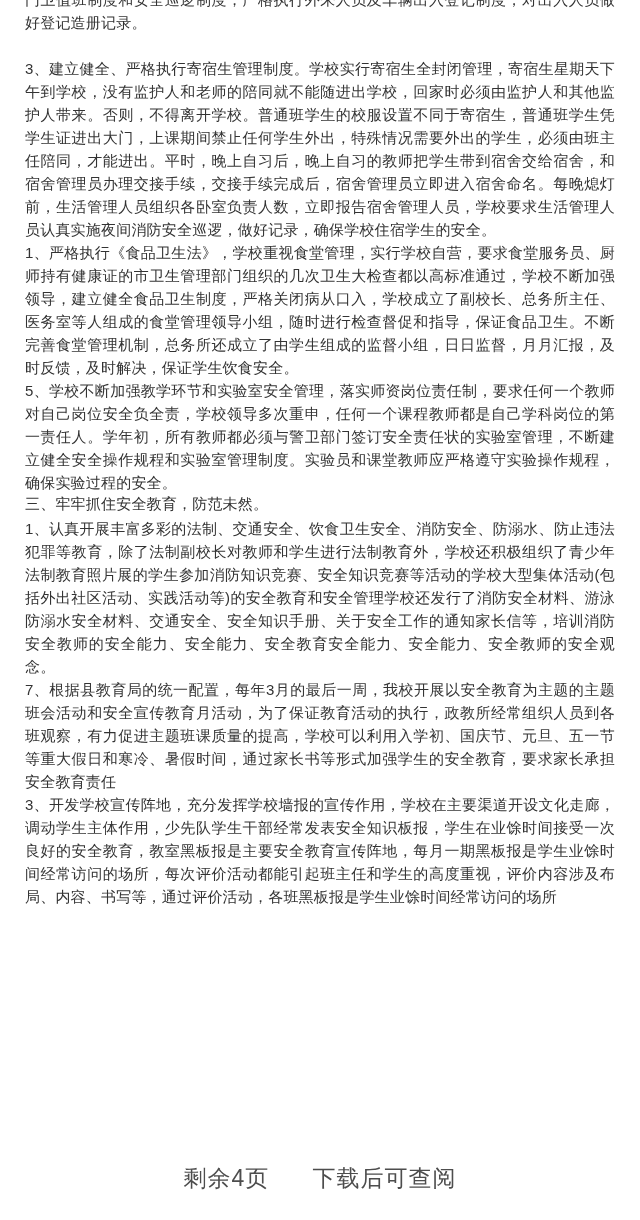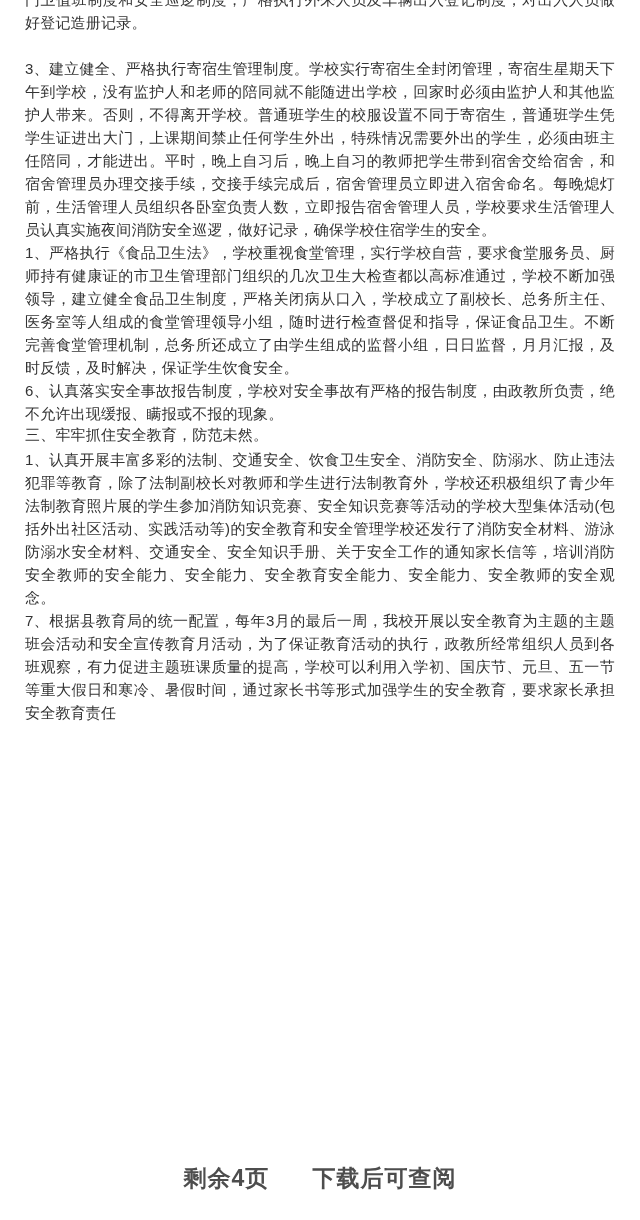--- a/index.html
+++ b/index.html
@@ -41,41 +41,42 @@
     margin: 0;
     font-family: Liberation Mono, monospace;
   }
   .footer {
     position: absolute;
     left: 0;
     right: 0;
     bottom: 26px;
     text-align: center;
     color: #4d4d4d;
-    font-weight: bold;
+    font-weight: normal;
     font-size: 23px;
     letter-spacing: 1px;
     cursor: pointer;
   }
   .footer .footer-part {
     display: inline-block;
     margin: 0 18px;
   }
 </style>
 </head>
 <body>
 
 <div class="page">
   <div class="doc">
     <p class="para">门卫值班制度和安全巡逻制度，严格执行外来人员及车辆出入登记制度，对出入人员做好登记造册记录。</p>
     <p class="para gap-before">3、建立健全、严格执行寄宿生管理制度。学校实行寄宿生全封闭管理，寄宿生星期天下午到学校，没有监护人和老师的陪同就不能随进出学校，回家时必须由监护人和其他监护人带来。否则，不得离开学校。普通班学生的校服设置不同于寄宿生，普通班学生凭学生证进出大门，上课期间禁止任何学生外出，特殊情况需要外出的学生，必须由班主任陪同，才能进出。平时，晚上自习后，晚上自习的教师把学生带到宿舍交给宿舍，和宿舍管理员办理交接手续，交接手续完成后，宿舍管理员立即进入宿舍命名。每晚熄灯前，生活管理人员组织各卧室负责人数，立即报告宿舍管理人员，学校要求生活管理人员认真实施夜间消防安全巡逻，做好记录，确保学校住宿学生的安全。</p>
     <p class="para">1、严格执行《食品卫生法》，学校重视食堂管理，实行学校自营，要求食堂服务员、厨师持有健康证的市卫生管理部门组织的几次卫生大检查都以高标准通过，学校不断加强领导，建立健全食品卫生制度，严格关闭病从口入，学校成立了副校长、总务所主任、医务室等人组成的食堂管理领导小组，随时进行检查督促和指导，保证食品卫生。不断完善食堂管理机制，总务所还成立了由学生组成的监督小组，日日监督，月月汇报，及时反馈，及时解决，保证学生饮食安全。</p>
-    <p class="para">6、认真落实安全事故报告制度，学校对安全事故有严格的报告制度，由政教所负责，绝不允许出现缓报、瞒报或不报的现象。</p>
+    <p class="para">5、学校不断加强教学环节和实验室安全管理，落实师资岗位责任制，要求任何一个教师对自己岗位安全负全责，学校领导多次重申，任何一个课程教师都是自己学科岗位的第一责任人。学年初，所有教师都必须与警卫部门签订安全责任状的实验室管理，不断建立健全安全操作规程和实验室管理制度。实验员和课堂教师应严格遵守实验操作规程，确保实验过程的安全。</p>
     <p class="para section-heading gap-before">三、牢牢抓住安全教育，防范未然。</p>
     <p class="para">1、认真开展丰富多彩的法制、交通安全、饮食卫生安全、消防安全、防溺水、防止违法犯罪等教育，除了法制副校长对教师和学生进行法制教育外，学校还积极组织了青少年法制教育照片展的学生参加消防知识竞赛、安全知识竞赛等活动的学校大型集体活动(包括外出社区活动、实践活动等)的安全教育和安全管理学校还发行了消防安全材料、游泳防溺水安全材料、交通安全、安全知识手册、关于安全工作的通知家长信等，培训消防安全教师的安全能力、安全能力、安全教育安全能力、安全能力、安全教师的安全观念。</p>
     <p class="para">7、根据县教育局的统一配置，每年3月的最后一周，我校开展以安全教育为主题的主题班会活动和安全宣传教育月活动，为了保证教育活动的执行，政教所经常组织人员到各班观察，有力促进主题班课质量的提高，学校可以利用入学初、国庆节、元旦、五一节等重大假日和寒冷、暑假时间，通过家长书等形式加强学生的安全教育，要求家长承担安全教育责任</p>
+    <p class="para">3、开发学校宣传阵地，充分发挥学校墙报的宣传作用，学校在主要渠道开设文化走廊，调动学生主体作用，少先队学生干部经常发表安全知识板报，学生在业馀时间接受一次良好的安全教育，教室黑板报是主要安全教育宣传阵地，每月一期黑板报是学生业馀时间经常访问的场所，每次评价活动都能引起班主任和学生的高度重视，评价内容涉及布局、内容、书写等，通过评价活动，各班黑板报是学生业馀时间经常访问的场所</p>
   </div>
 
   <div class="footer">
     <span class="footer-part">剩余4页</span>
     <span class="footer-part">下载后可查阅</span>
   </div>
 </div>
 
 </body></html>

